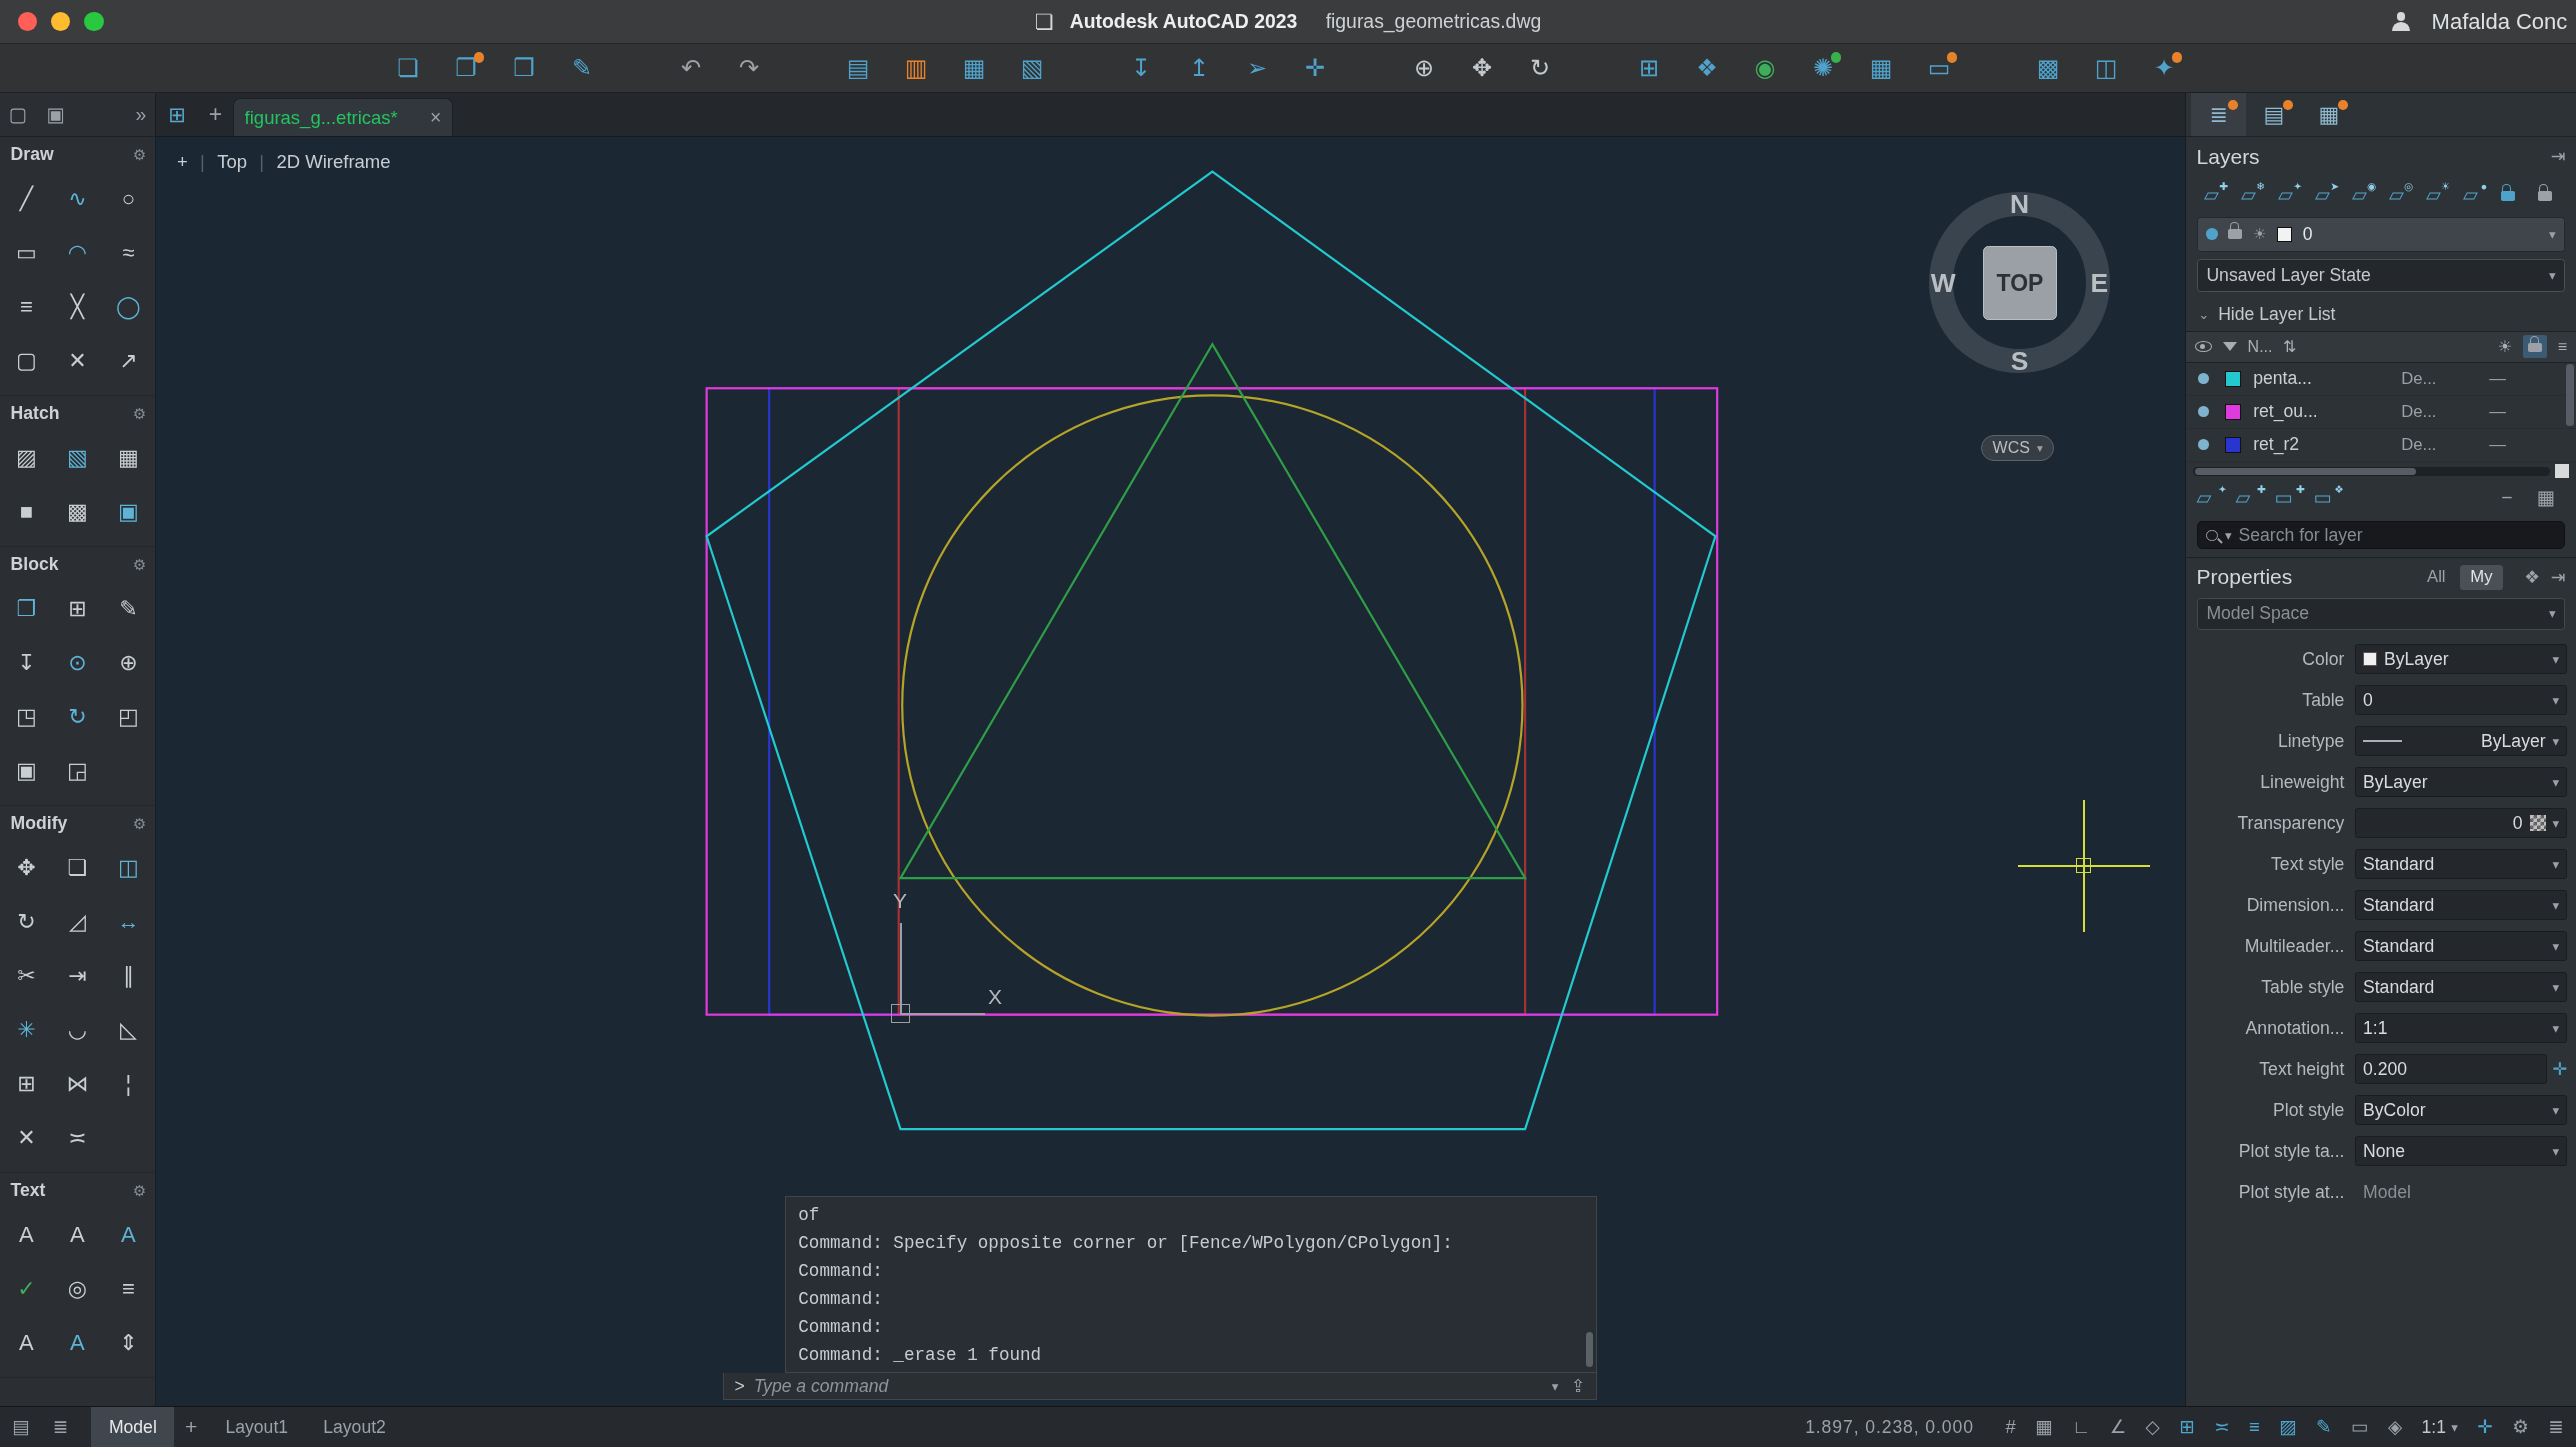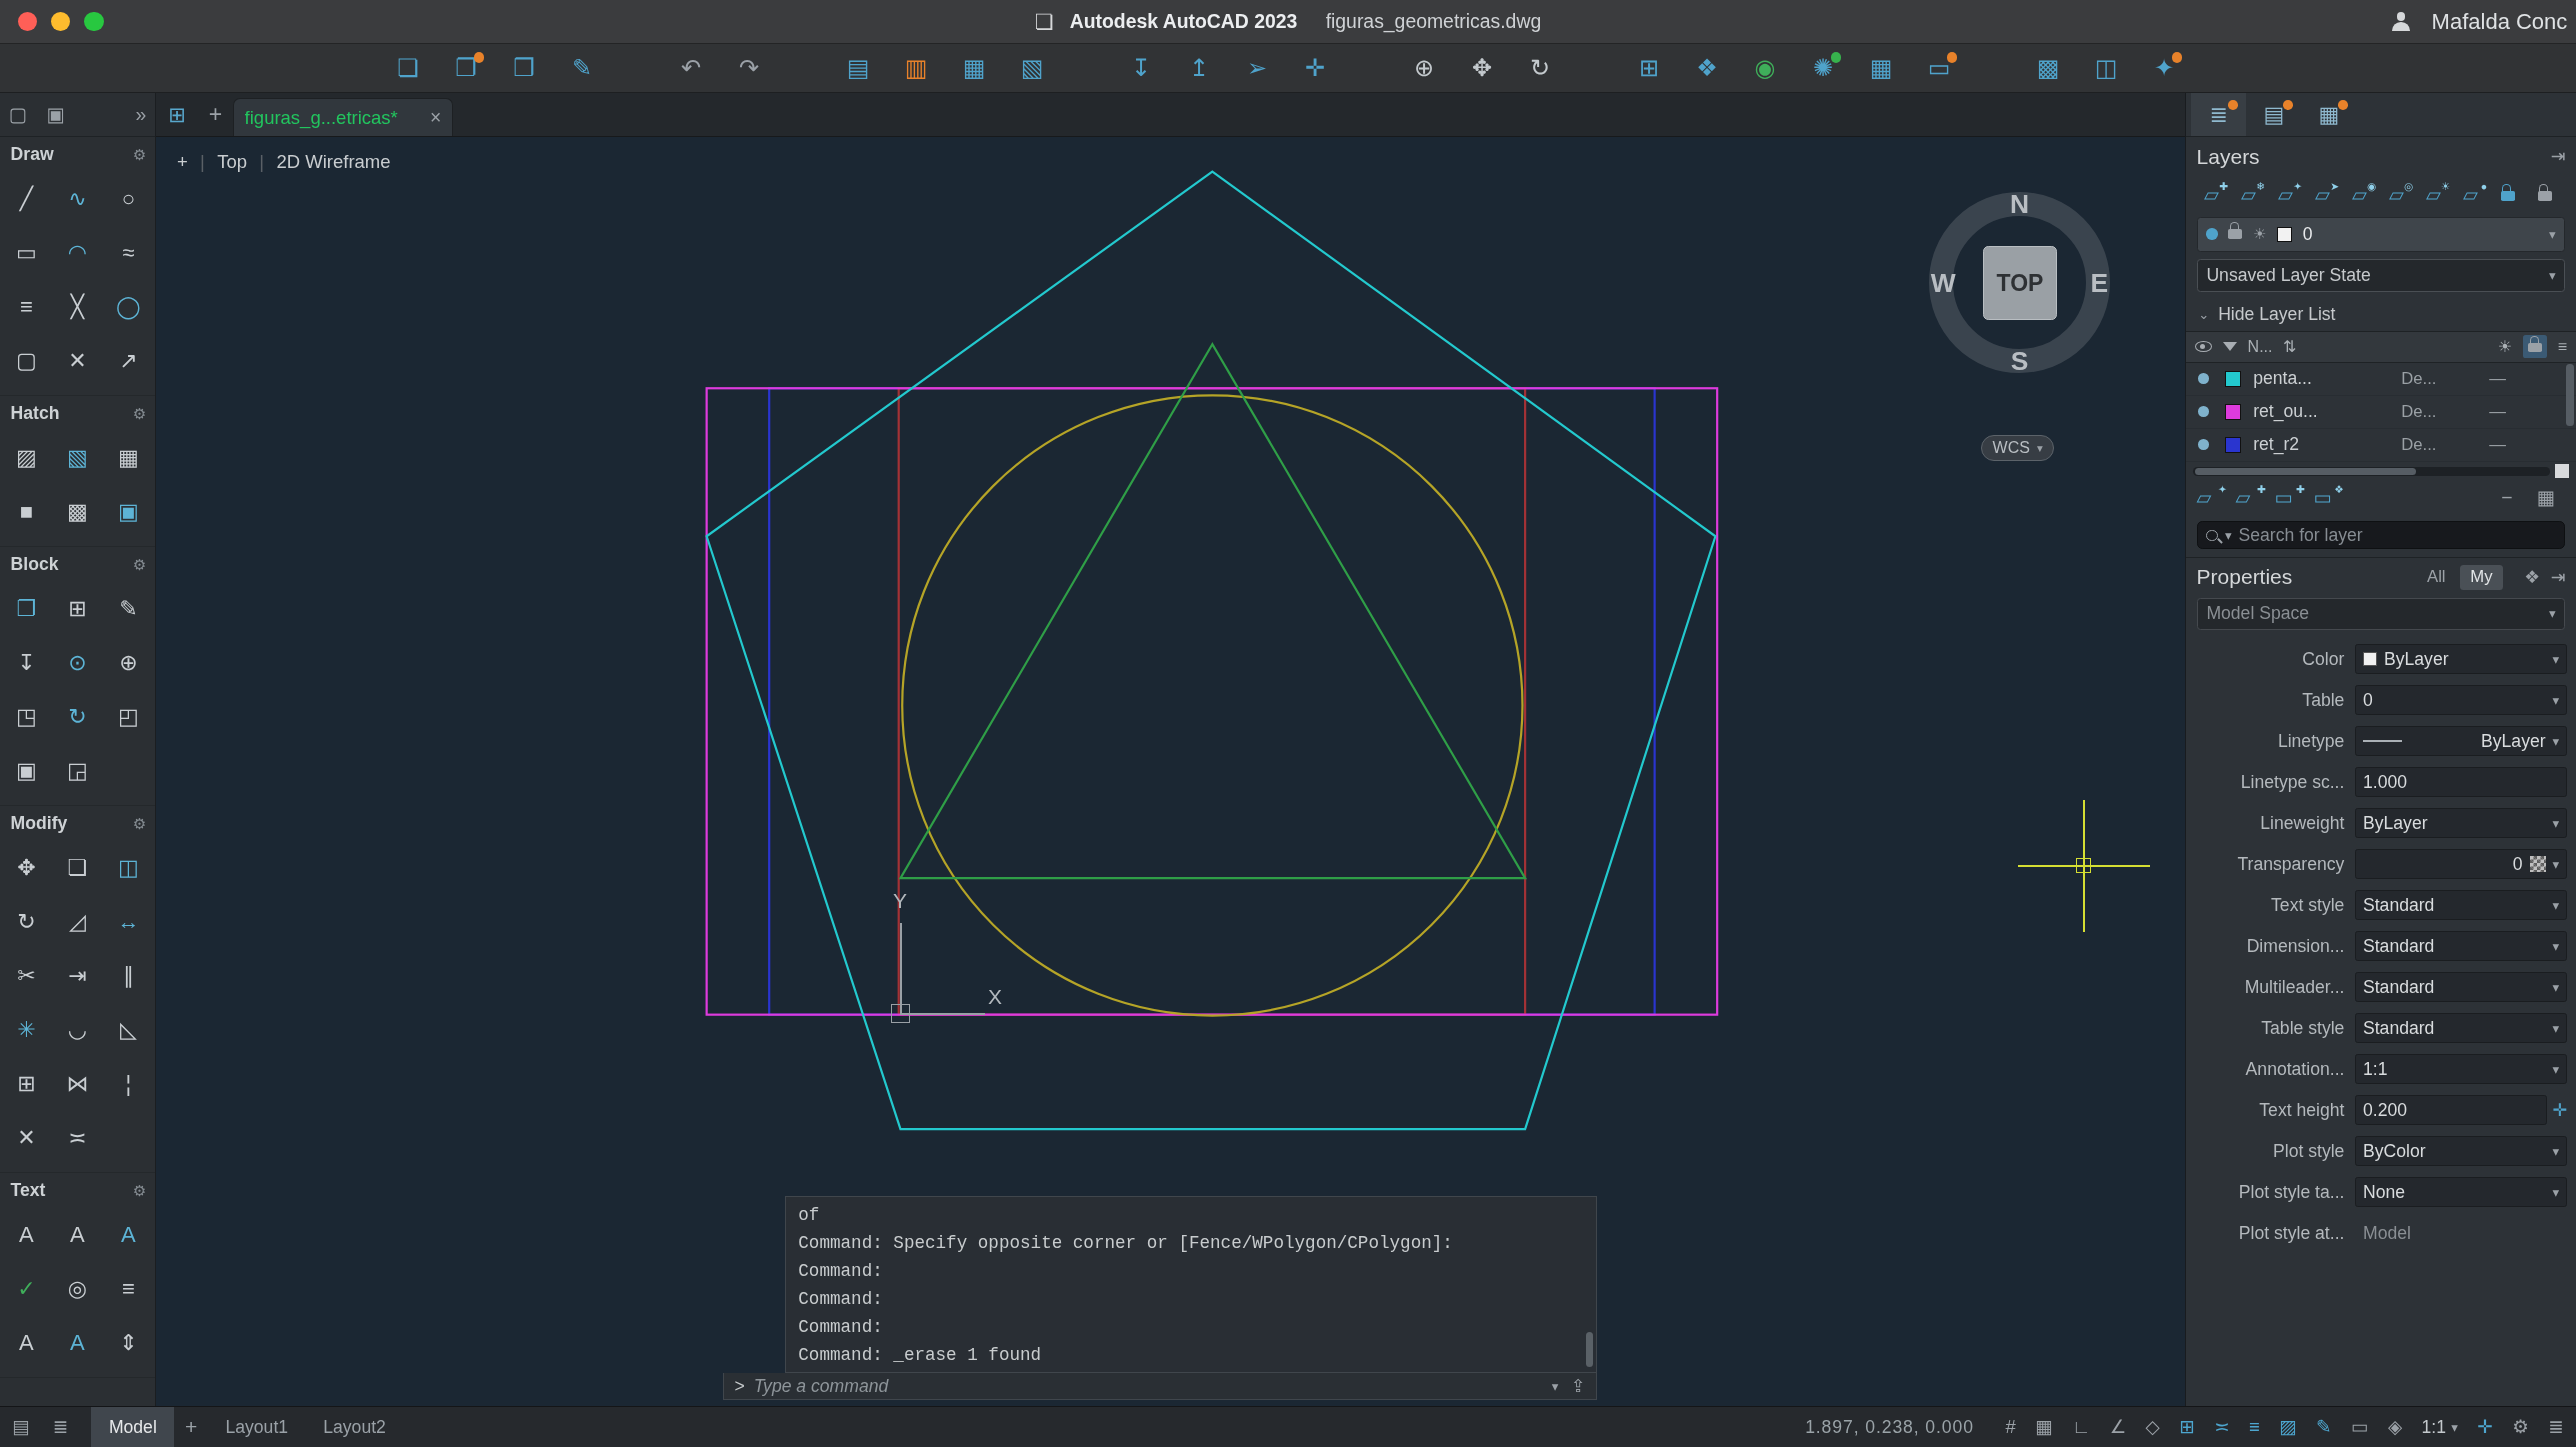--- a/index.html
+++ b/index.html
@@ -598,29 +598,20 @@
           </div>
         </div>
         <div class="prop-row">
           <div class="p-label">Linetype</div>
           <div class="p-valwrap">
             <div class="pfield">
               <span class="p-line"></span>
               <span class="p-spacer"></span>
               <span class="p-val">ByLayer</span>
               <span class="p-caret">▾</span>
-            </div>
-          </div>
-        </div>
-        <div class="prop-row">
-          <div class="p-label">Linetype sc...</div>
-          <div class="p-valwrap">
-            <div class="pfield">
-              <span class="p-val">1.000</span>
-              <span class="p-spacer"></span>
             </div>
           </div>
         </div>
         <div class="prop-row">
           <div class="p-label">Lineweight</div>
           <div class="p-valwrap">
             <div class="pfield">
               <span class="p-val">ByLayer</span>
               <span class="p-spacer"></span>
               <span class="p-caret">▾</span>

